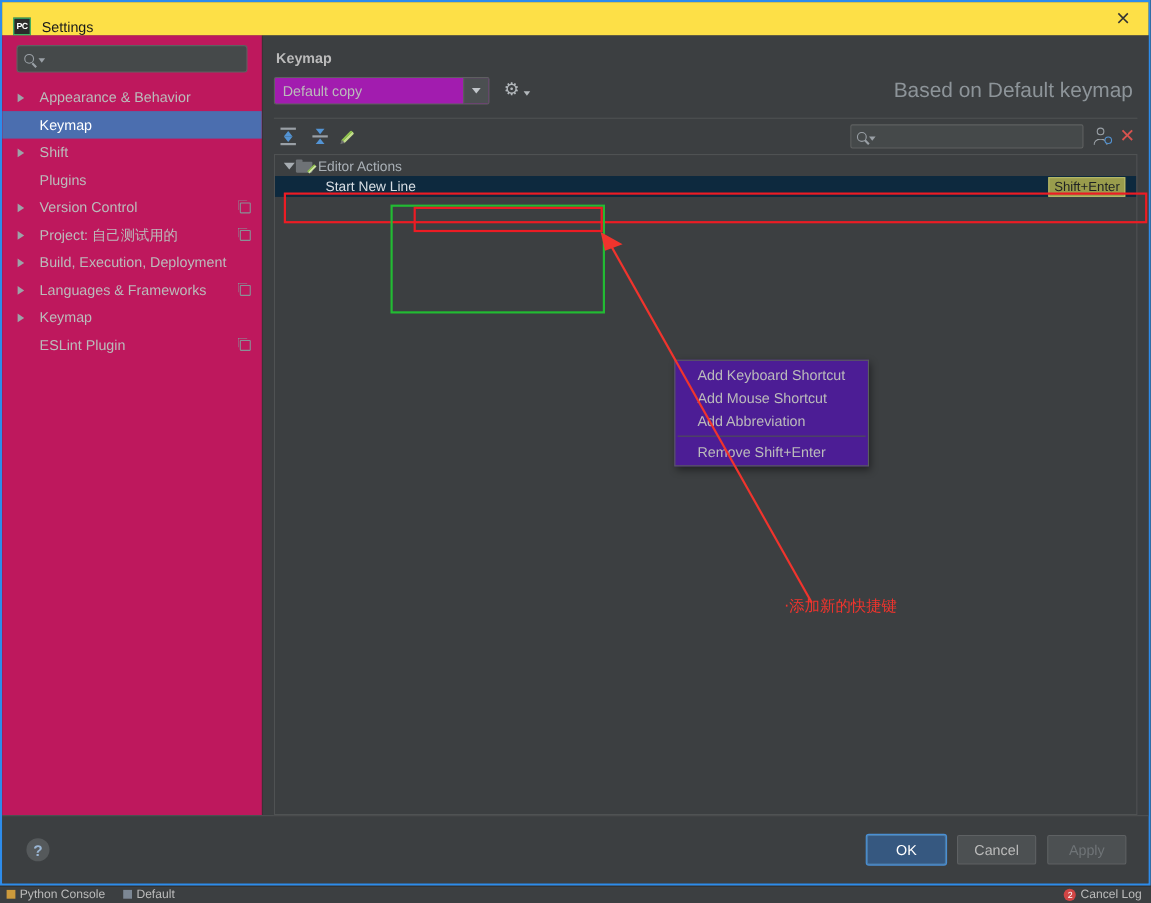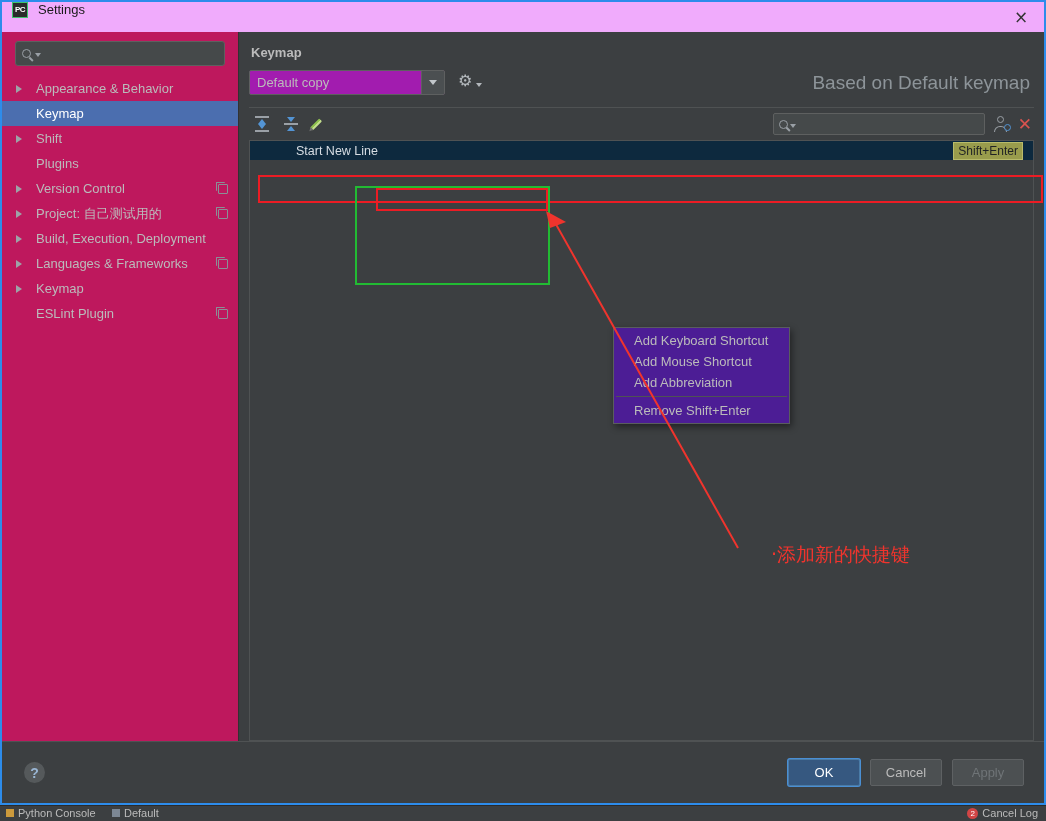--- a/index.html
+++ b/index.html
@@ -54,22 +54,22 @@
 
   
   #dialog {
     position: absolute; left: 0; top: 0;
     width: 1046px; height: 805px;
     background: #3c3f41;
     border: 2px solid #2d8ceb;
     display: flex; flex-direction: column;
   }
   #titlebar {
-    height: 30px; background: #f0abfc;
-    display: flex; align-items: flex-start;
+    height: 30px; background: #fde047;
+    display: flex; align-items: flex-end;
     flex: none;
     padding: 0 0 0 10px;
     position: relative;
   }
   #titlebar .app-icon {
     width: 16px; height: 16px;
     background: #2b2b2b;
     border: 1px solid #3ec46d;
     color: #ffffff;
     font-size: 8px; font-weight: bold;
@@ -415,23 +415,23 @@
   #anno-green-rect {
     left: 355px; top: 186px; width: 195px; height: 99px;
     border: 2px solid #22bb33;
   }
   #anno-red-rect2 {
     left: 376px; top: 188px; width: 172px; height: 23px;
     border: 2px solid #ec1c24;
   }
   #anno-svg { left: 0; top: 0; width: 1046px; height: 821px; }
   #anno-text {
-    left: 771px; top: 542px;
+    left: 713px; top: 542px;
     color: #f0342d;
-    font-size: 19px;
+    font-size: 14px;
     font-family: "DejaVu Sans", sans-serif;
     white-space: nowrap;
   }
 
   
   #footer {
     height: 62px; flex: none;
     border-top: 1px solid #4f5253;
     display: flex; align-items: center;
     padding: 0 20px 0 22px;
@@ -620,20 +620,31 @@
             <span class="head"></span>
               <span class="body"></span>
               <span class="mag"></span>
           </span>
           <span class="ic-x">✕</span>
         </div>
       </div>
 
       <div id="tree-panel">
 
+        <div class="kt-row group">
+          <span class="twisty2">
+              <span class="tri-dn"></span>
+            </span>
+          <span class="folder-ico">
+            <span class="tab"></span>
+              <span class="f"></span>
+              <span class="pen"></span>
+          </span>
+          <span class="act-name">Editor Actions</span>
+        </div>
 
         <div class="kt-row child sel">
           <span class="act-name">Start New Line</span>
           <span class="shortcut-badge">Shift+Enter</span>
         </div>
 
         <div id="ctxmenu">
             <div class="ctx-item">Add Keyboard Shortcut</div>
             <div class="ctx-item">Add Mouse Shortcut</div>
             <div class="ctx-item">Add Abbreviation</div>

